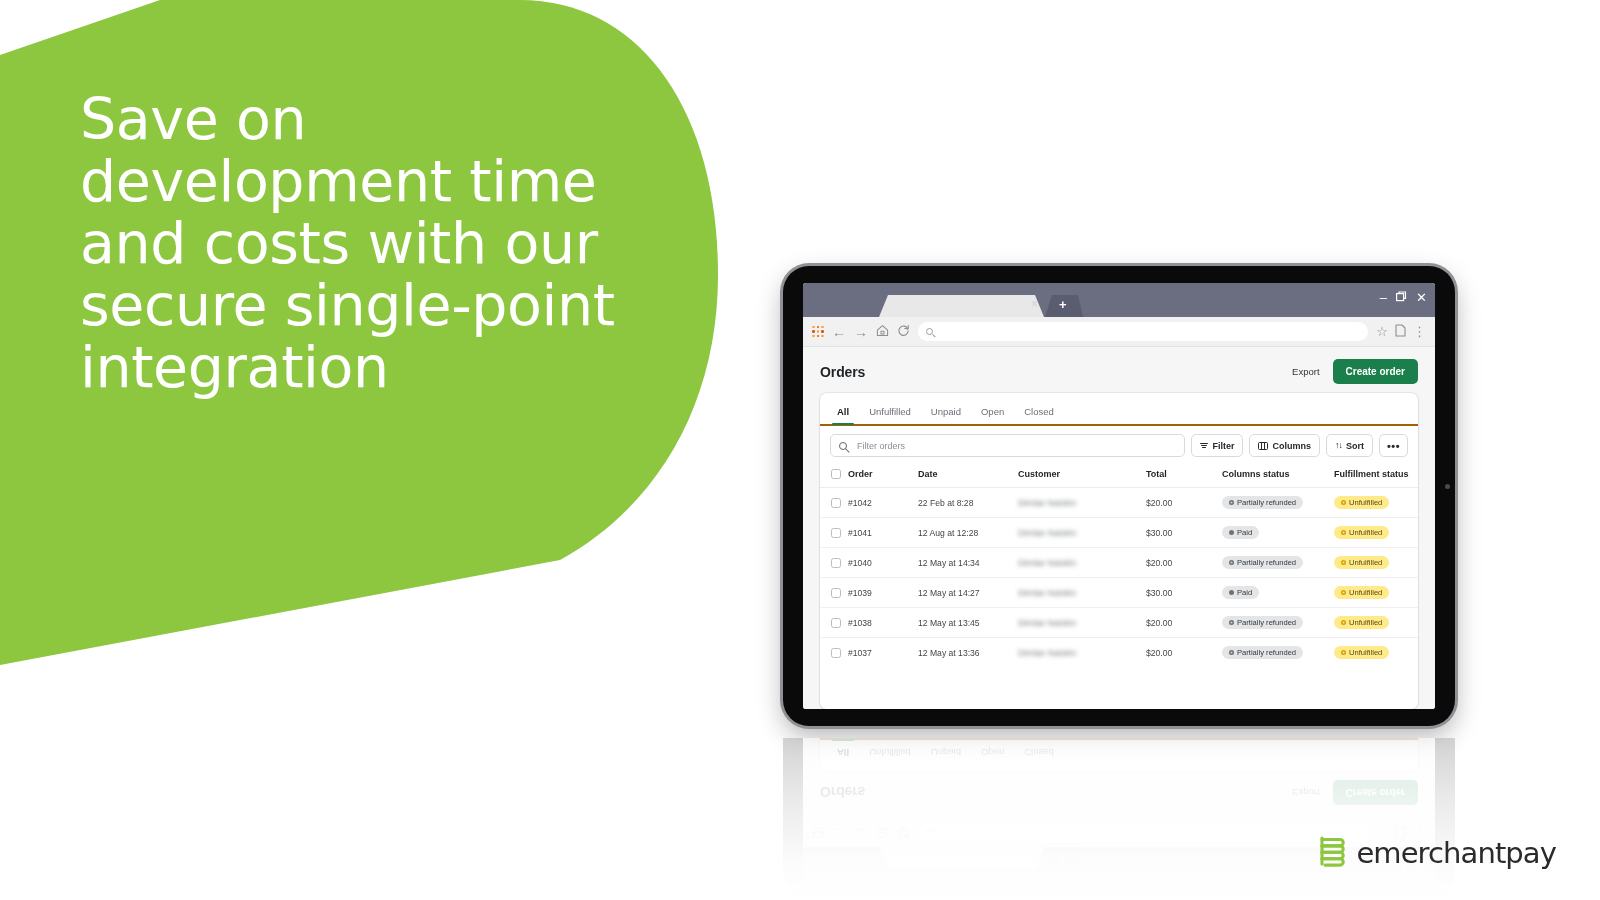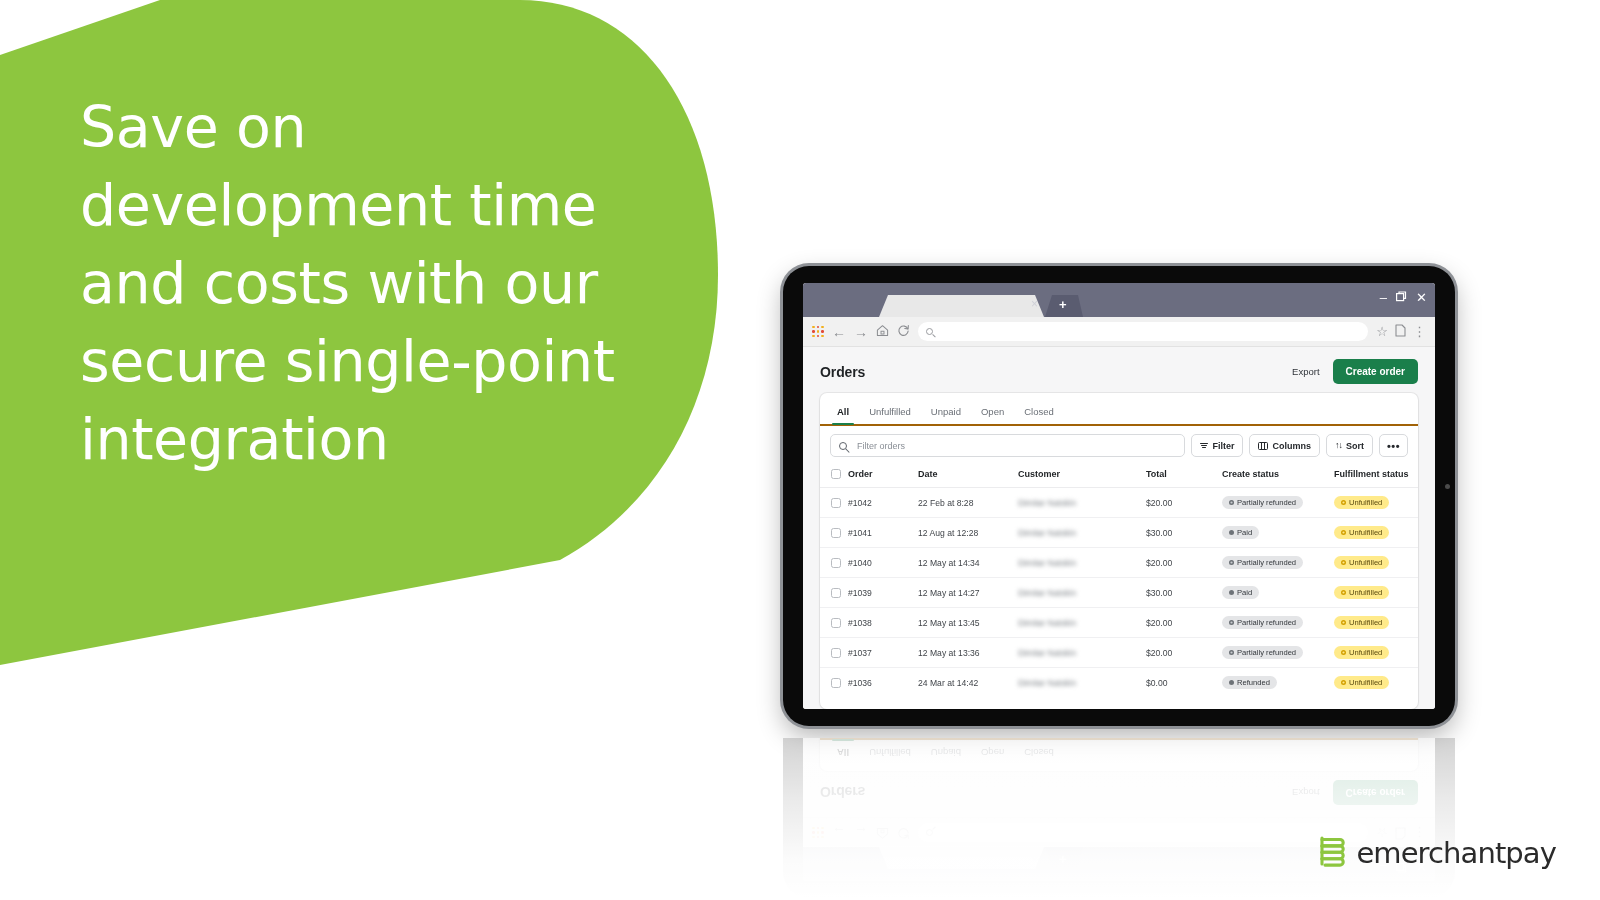--- a/index.html
+++ b/index.html
@@ -19,21 +19,21 @@
   }
   .blob svg { display: block; }
 
   
   .headline {
     position: absolute;
     left: 80px; top: 88px;
     width: 540px;
     color: #ffffff;
     font-size: 57px;
-    line-height: 78px;
+    line-height: 62px;
     font-weight: 400;
     letter-spacing: -0.4px;
     font-family: "DejaVu Sans", sans-serif;
     white-space: pre-line;
   }
 
   
   .tablet {
     position: absolute;
     left: 783px; top: 266px;
@@ -400,21 +400,21 @@
           <table>
             <thead>
               <tr>
                 <th class="col-cb">
                   <span class="cbx"></span>
                 </th>
                 <th class="col-order">Order</th>
                 <th class="col-date">Date</th>
                 <th class="col-cust">Customer</th>
                 <th class="col-total">Total</th>
-                <th class="col-pay">Create status</th>
+                <th class="col-pay">Columns status</th>
                 <th class="col-ful">Fulfillment status</th>
               </tr>
             </thead>
             <tbody>
                 <tr>
                   <td class="col-cb">
                     <span class="cbx"></span>
                   </td>
                   <td class="col-order">#1042</td>
                   <td class="col-date">22 Feb at 8:28</td>
@@ -501,37 +501,20 @@
                   <td class="col-cb">
                     <span class="cbx"></span>
                   </td>
                   <td class="col-order">#1037</td>
                   <td class="col-date">12 May at 13:36</td>
                   <td class="col-cust"><span class="cust-blur">Dimitar Natskin</span></td>
                   <td class="col-total">$20.00</td>
                   <td class="col-pay"><span class="badge grey hollow">
                       <span class="dot"></span>
                       <span>Partially refunded</span>
-                    </span></td>
-                  <td class="col-ful"><span class="badge yellow">
-                      <span class="dot"></span>
-                      <span>Unfulfilled</span>
-                    </span></td>
-                </tr>
-                <tr>
-                  <td class="col-cb">
-                    <span class="cbx"></span>
-                  </td>
-                  <td class="col-order">#1036</td>
-                  <td class="col-date">24 Mar at 14:42</td>
-                  <td class="col-cust"><span class="cust-blur">Dimitar Natskin</span></td>
-                  <td class="col-total">$0.00</td>
-                  <td class="col-pay"><span class="badge grey">
-                      <span class="dot"></span>
-                      <span>Refunded</span>
                     </span></td>
                   <td class="col-ful"><span class="badge yellow">
                       <span class="dot"></span>
                       <span>Unfulfilled</span>
                     </span></td>
                 </tr>
               </tbody>
           </table>
 
         </div>

